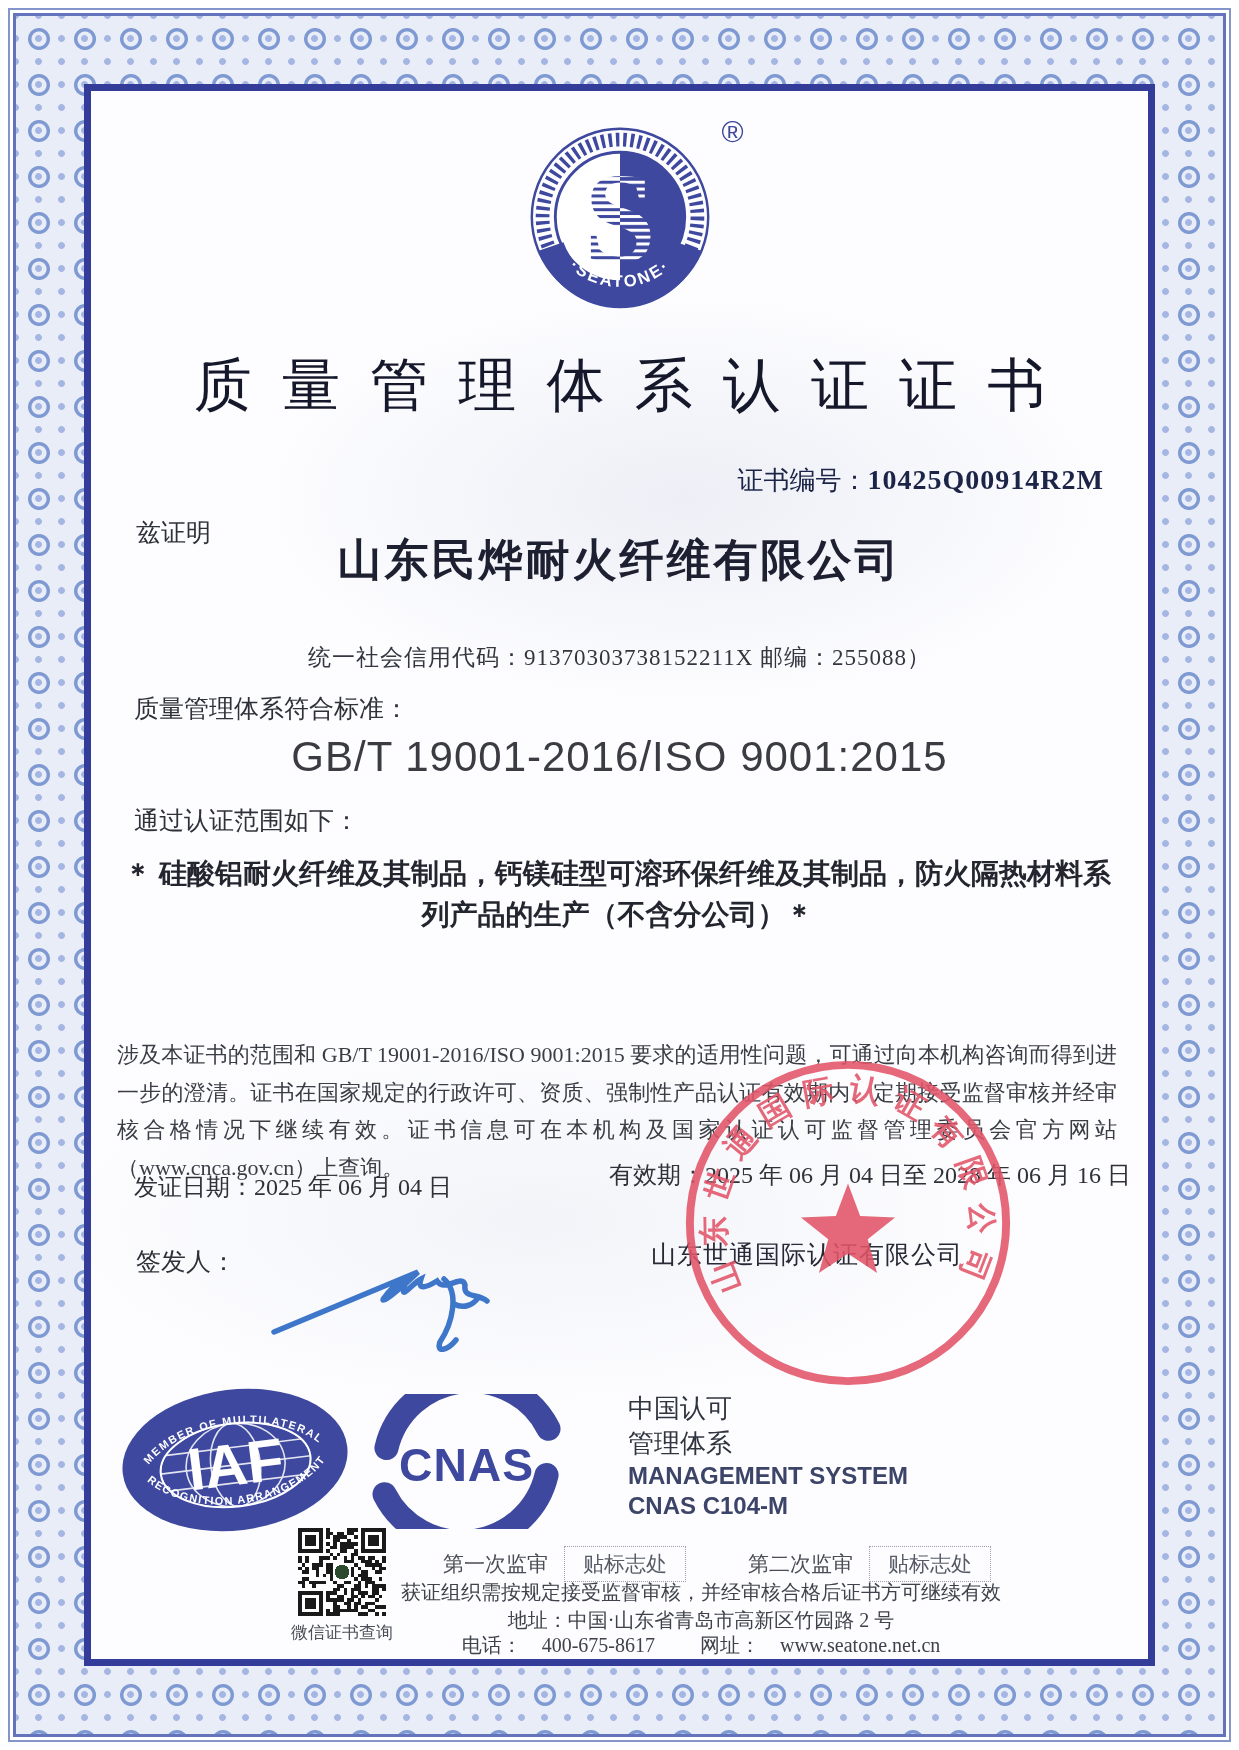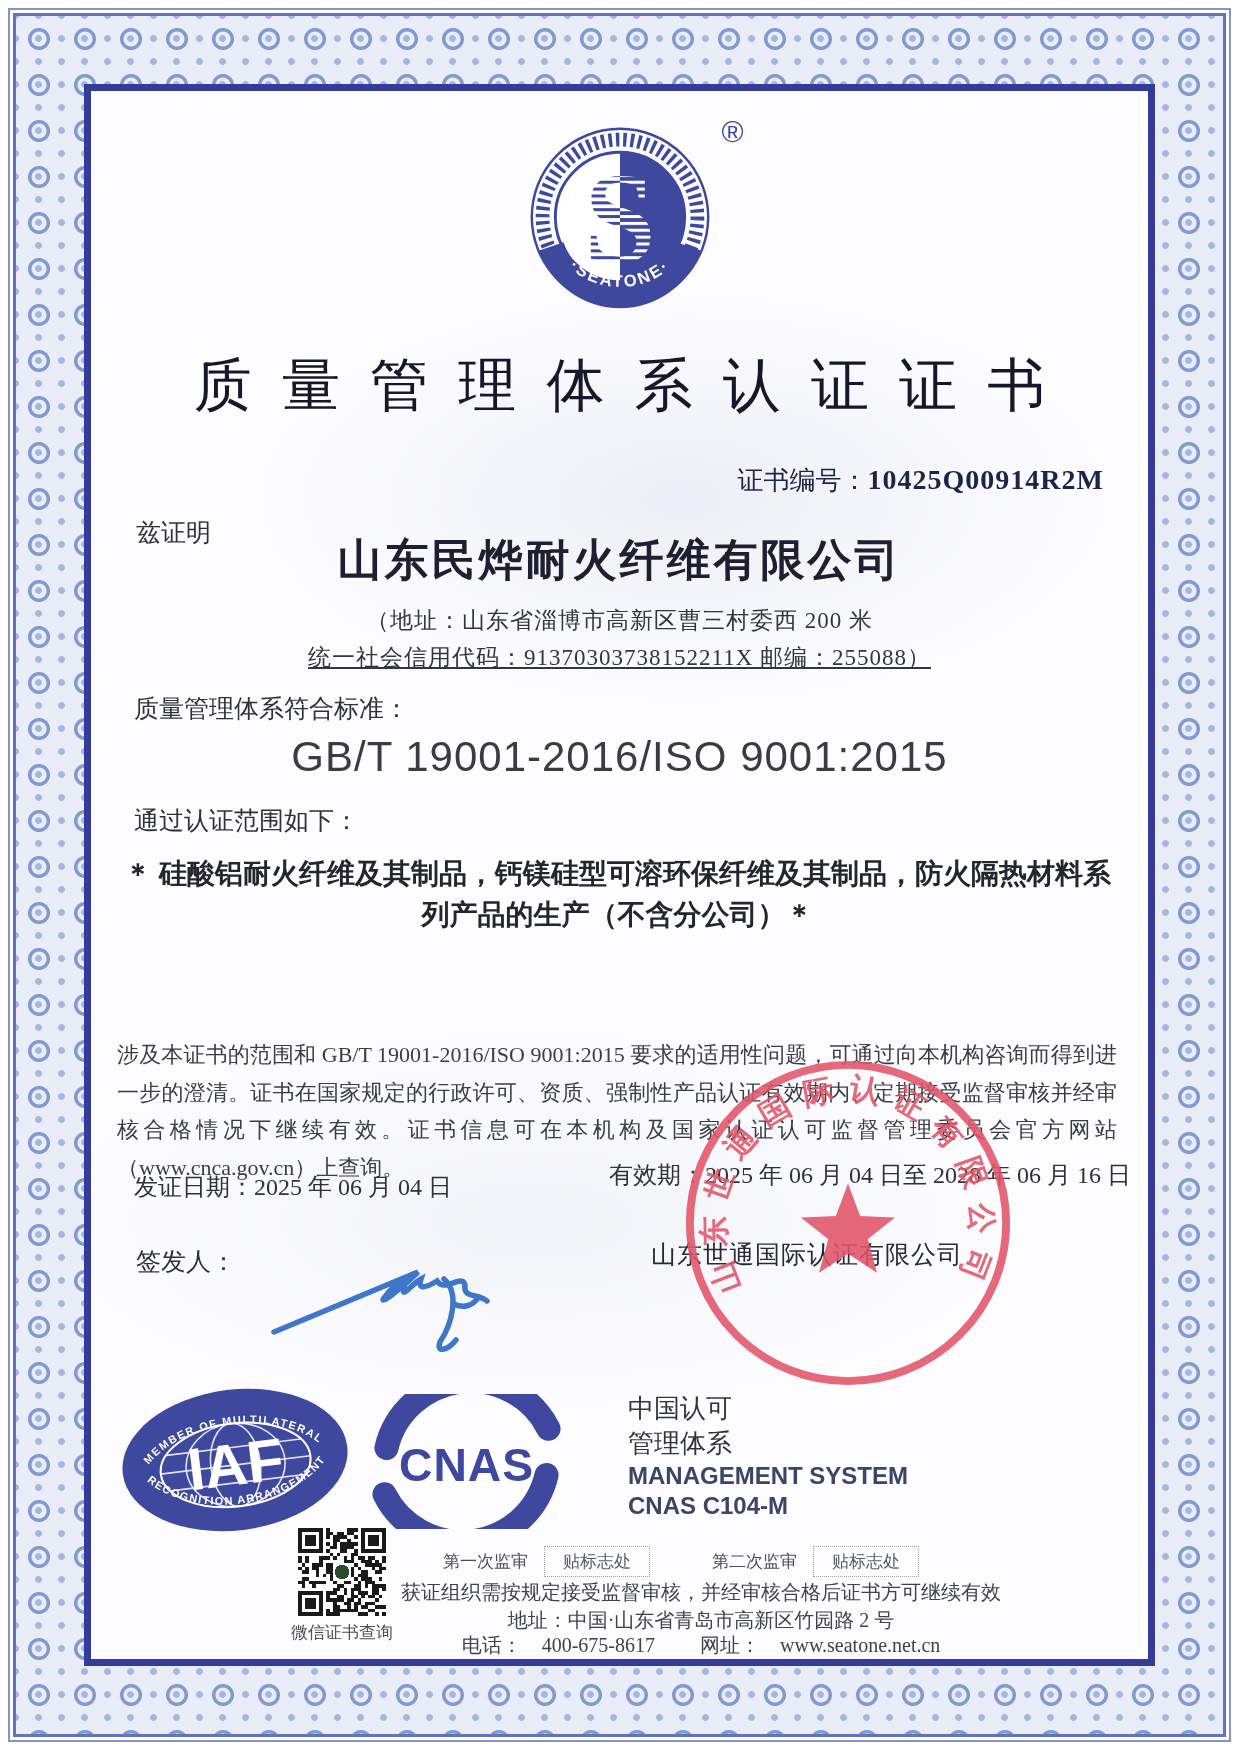--- a/index.html
+++ b/index.html
@@ -41,21 +41,21 @@
   .standard{top:642px;font-size:42px;color:#3a3c42;font-family:"Liberation Sans","DejaVu Sans",sans-serif;letter-spacing:1px;}
   .scope{top:763px;left:24px;width:1005px;text-align:center;font-size:28px;font-weight:bold;line-height:1.45;color:#23262f;}
   .terms{top:945px;left:26px;width:1000px;font-size:22px;line-height:37.5px;text-align:justify;color:#3a3d44;}
   .dates{top:1068px;left:0;right:0;font-size:24px;color:#2e3138;}
   .dates .d1{position:absolute;left:43px;top:12px;white-space:nowrap;}
   .dates .d2{position:absolute;left:518px;top:0;white-space:nowrap;}
   .issuer{top:1147px;left:560px;width:430px;font-size:25px;color:#272a36;letter-spacing:1px;}
   .acc-text{top:1300px;left:537px;width:330px;}
   .acc-cjk{font-size:26px;line-height:35px;color:#30343f;}
   .acc-en{font-family:"Liberation Sans","DejaVu Sans",sans-serif;font-weight:bold;font-size:24px;line-height:30px;color:#3c4468;}
-  .audit-row{top:1455px;left:352px;display:flex;align-items:center;font-size:17px;color:#4a4d55;white-space:nowrap;}
+  .audit-row{top:1455px;left:352px;display:flex;align-items:center;font-size:21px;color:#4a4d55;white-space:nowrap;}
   .audit-box{border:1px dotted #9aa0ad;padding:3px 18px;margin-left:16px;color:#565b66;}
   .gap{display:inline-block;width:62px;}
   .note{top:1488px;left:300px;width:620px;text-align:center;font-size:20px;color:#3f424b;}
   .orgaddr{top:1516px;left:300px;width:620px;text-align:center;font-size:20px;color:#3f424b;}
   .phone-row{top:1541px;left:300px;width:620px;text-align:center;font-size:20px;color:#3f424b;}
   .phone-row span{margin:0 10px;}
   .qr-wrap{top:1437px;left:207px;width:88px;height:88px;}
   .qr-cap{top:1530px;left:186px;width:130px;text-align:center;font-size:17px;color:#4c4f58;}
   
   .logo-wrap{top:28px;left:0;right:0;display:flex;justify-content:center;}
@@ -119,22 +119,21 @@
     </div>
 
     <div class="abs ctr title">质量管理体系认证证书</div>
 
     <div class="abs certno">
       <span>证书编号：</span><b>10425Q00914R2M</b>
     </div>
 
     <div class="abs label" style="top:425px;left:45px;">兹证明</div>
     <div class="abs ctr company">山东民烨耐火纤维有限公司</div>
-    <div class="abs ctr addr" style="top:514px;">（地址：山东省淄博市高新区曹三村委西 200 米</div>
-    <div class="abs ctr addr" style="top:551px;text-decoration:underline;">统一社会信用代码：91370303738152211X 邮编：255088）</div>
+    <div class="abs ctr addr" style="top:551px;">统一社会信用代码：91370303738152211X 邮编：255088）</div>
 
     <div class="abs label" style="top:601px;left:43px;">质量管理体系符合标准：</div>
     <div class="abs ctr standard">GB/T 19001-2016/ISO 9001:2015</div>
 
     <div class="abs label" style="top:713px;left:43px;">通过认证范围如下：</div>
     <div class="abs scope">＊ 硅酸铝耐火纤维及其制品，钙镁硅型可溶环保纤维及其制品，防火隔热材料系列产品的生产（不含分公司）＊</div>
 
     <div class="abs terms">涉及本证书的范围和 GB/T 19001-2016/ISO 9001:2015 要求的适用性问题，可通过向本机构咨询而得到进一步的澄清。证书在国家规定的行政许可、资质、强制性产品认证有效期内、定期接受监督审核并经审核合格情况下继续有效。证书信息可在本机构及国家认证认可监督管理委员会官方网站（www.cnca.gov.cn）上查询。</div>
 
     <div class="abs dates">

